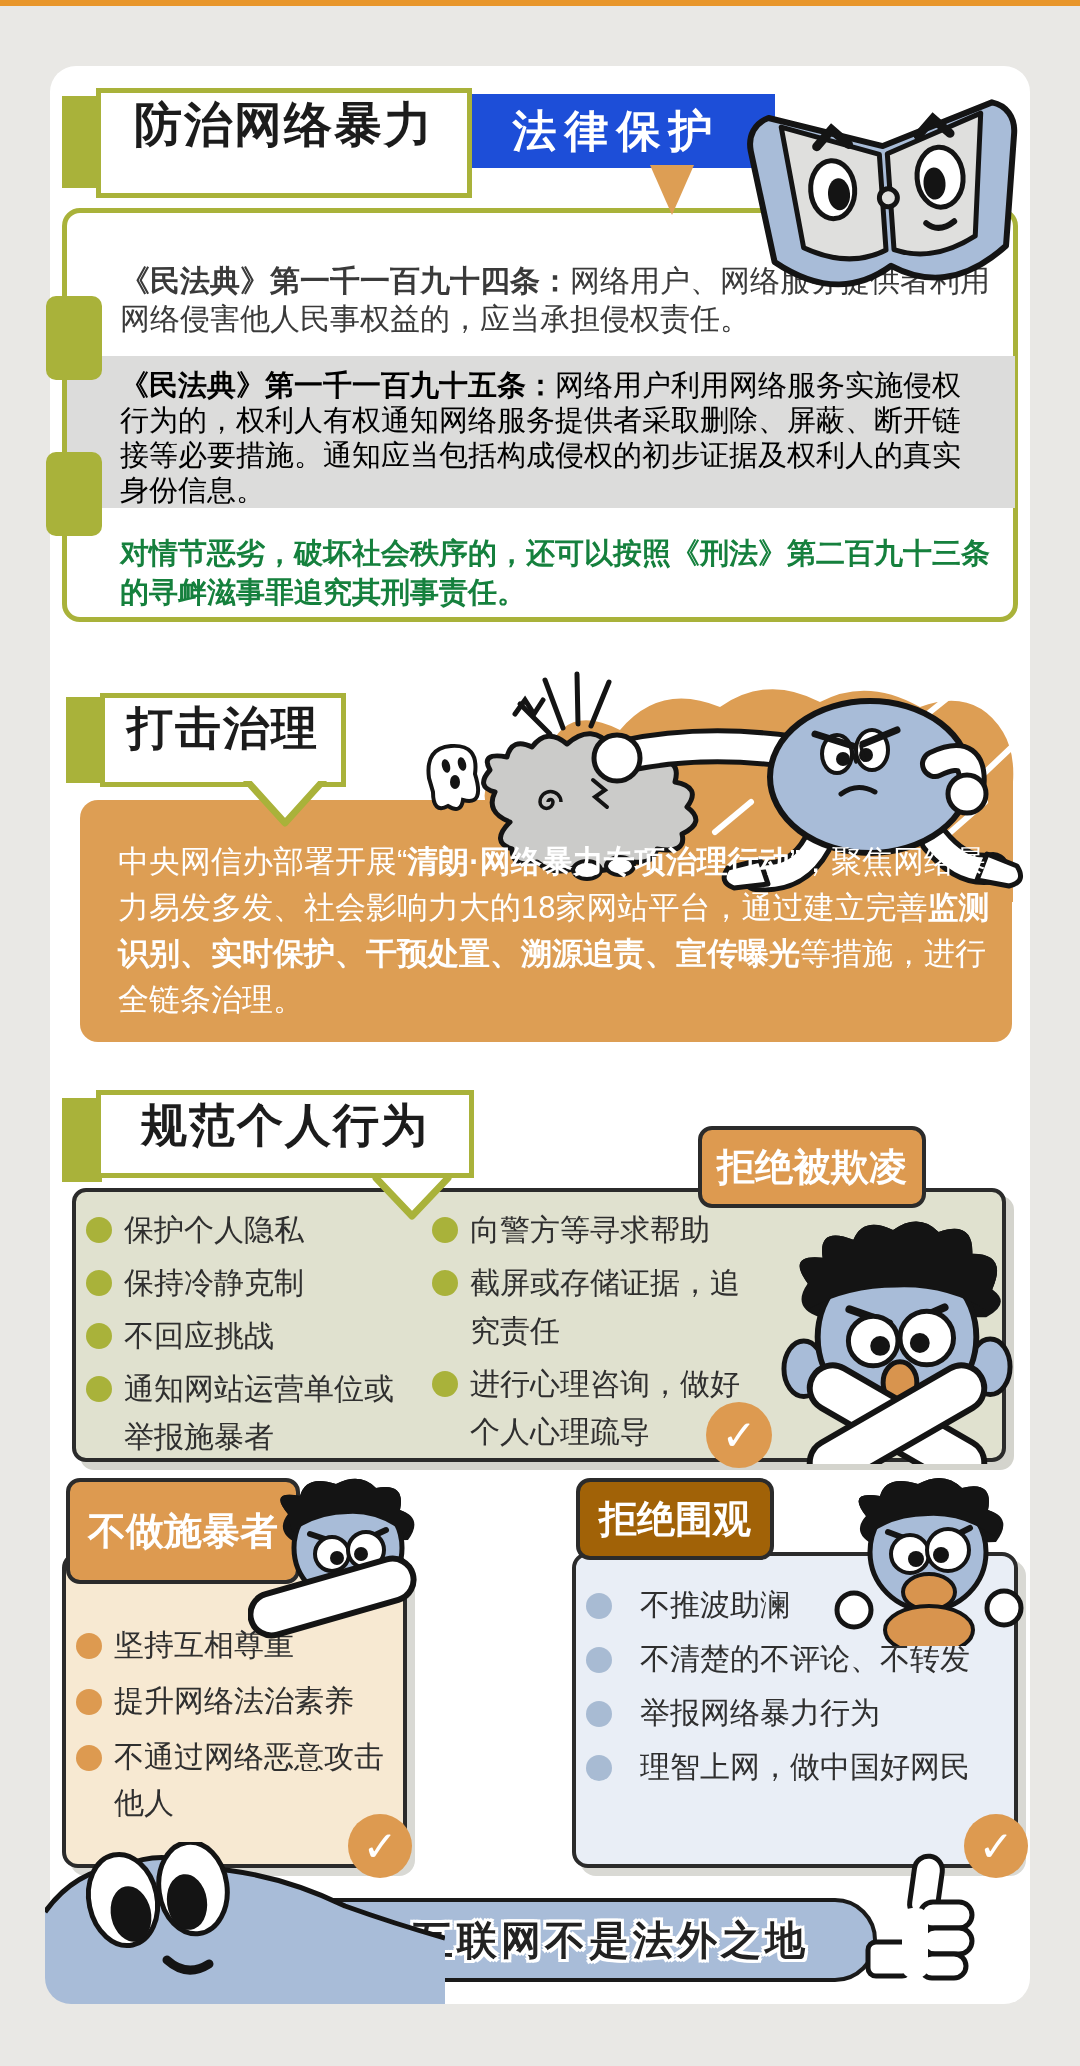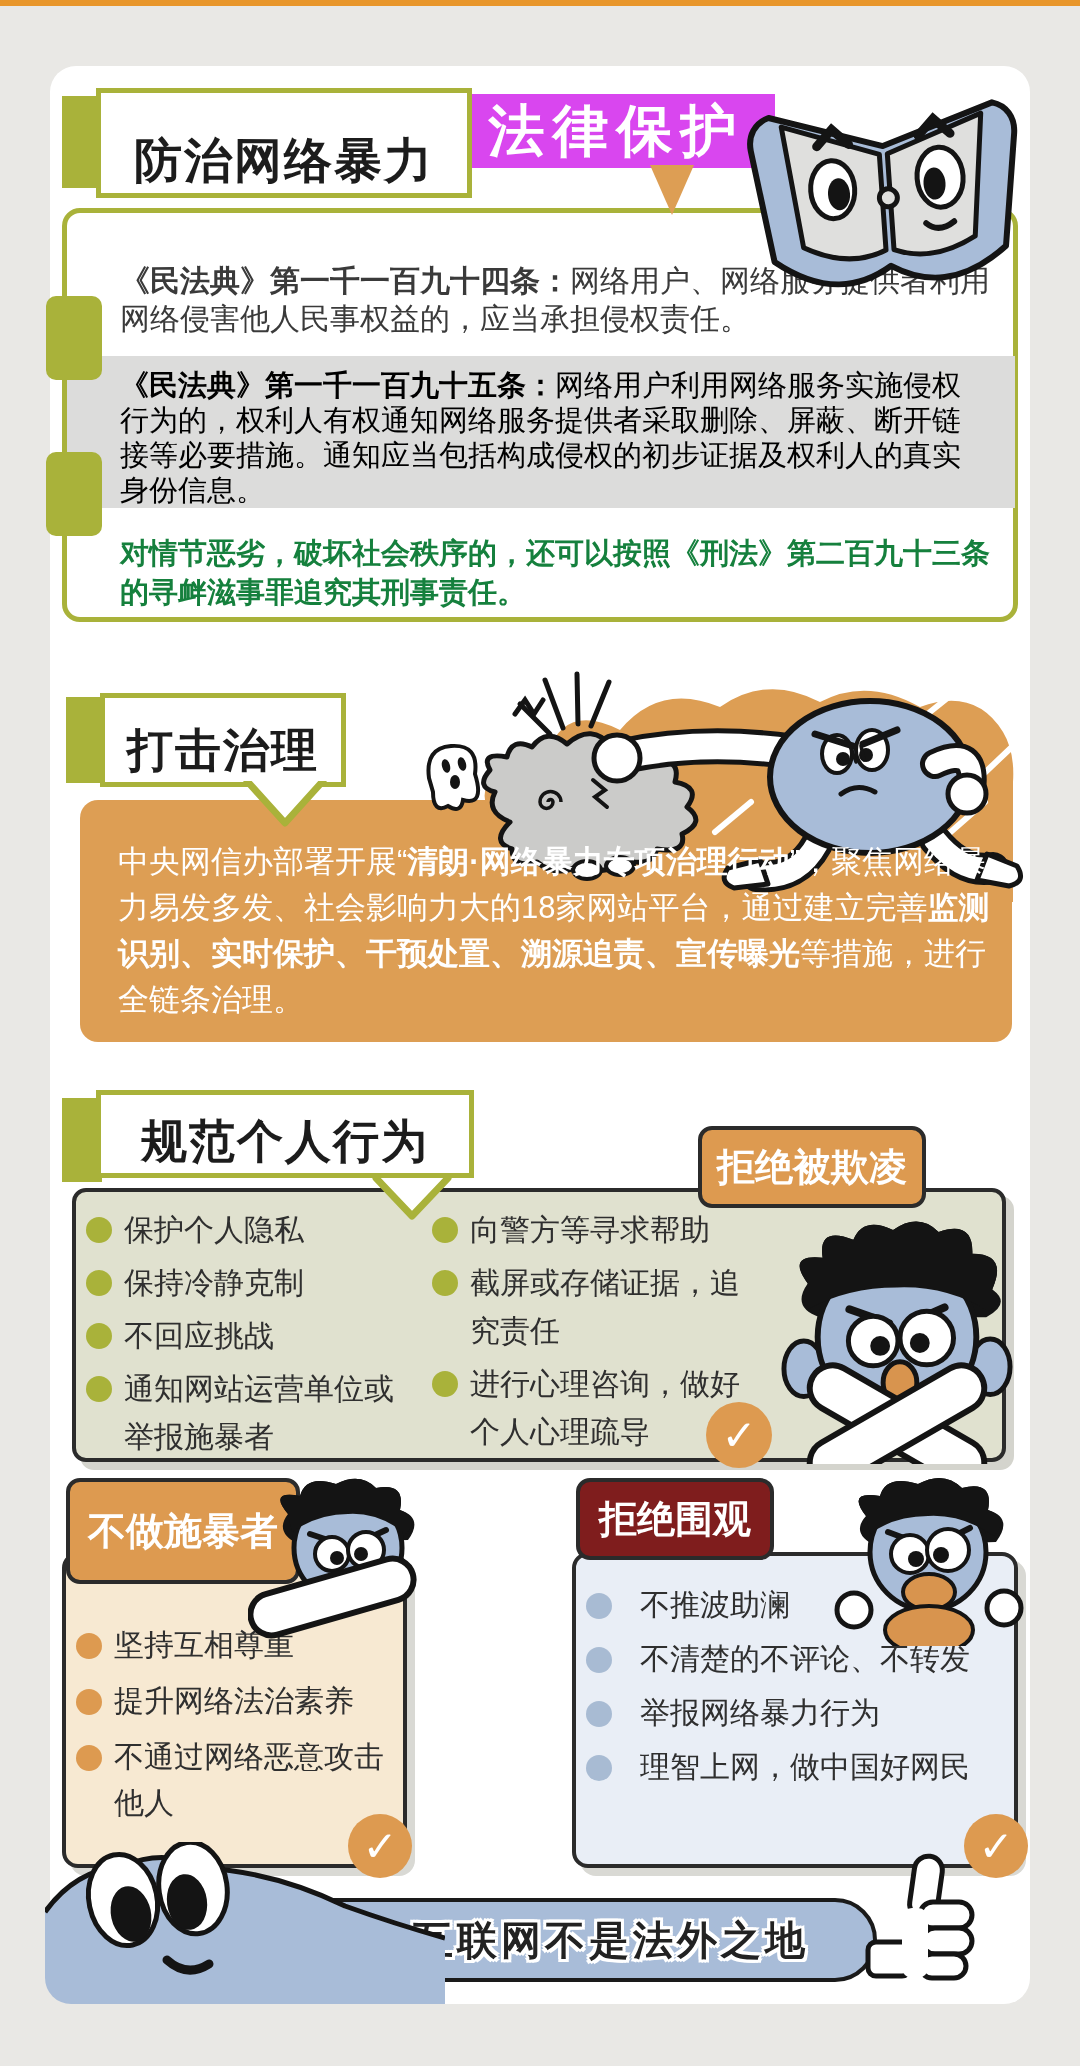--- a/index.html
+++ b/index.html
@@ -6,24 +6,24 @@
   .canvas{position:relative;width:1080px;height:2066px;background:#e9e8e5;overflow:hidden;
           font-family:"Liberation Sans","DejaVu Sans",sans-serif;}
   .abs{position:absolute;}
   .top-strip{left:0;top:0;width:1080px;height:6px;background:#e8962b;}
   .panel{left:50px;top:66px;width:980px;height:1938px;background:#ffffff;border-radius:26px;}
 
   
   .green-box{left:62px;top:208px;width:956px;height:414px;background:#fff;border:5px solid #a9b23a;border-radius:18px;box-sizing:border-box;}
   .tab{background:#a9b23a;border-radius:10px;}
   .tab-sq{background:#a9b23a;}
-  .banner{left:430px;top:94px;width:345px;height:74px;background:#d946ef;display:flex;align-items:flex-start;justify-content:center;padding-left:28px;box-sizing:border-box;
-          color:#fff;font-size:56px;font-weight:900;letter-spacing:8px;z-index:3;}
+  .banner{left:430px;top:94px;width:345px;height:74px;background:#1d4ed8;display:flex;align-items:center;justify-content:center;padding-left:28px;box-sizing:border-box;
+          color:#fff;font-size:44px;font-weight:900;letter-spacing:8px;z-index:3;}
   .banner-tail{left:650px;top:165px;width:0;height:0;border-left:22px solid transparent;border-right:22px solid transparent;border-top:50px solid #dd9e54;z-index:3;}
-  .title-box{background:#fff;border:5px solid #a9b23a;box-sizing:border-box;display:flex;align-items:flex-end;justify-content:center;
+  .title-box{background:#fff;border:5px solid #a9b23a;box-sizing:border-box;display:flex;align-items:flex-start;justify-content:center;
              color:#1c1c1c;font-weight:900;z-index:4;}
   .tb1{left:96px;top:88px;width:376px;height:110px;font-size:48px;letter-spacing:2px;}
   .tb2{left:100px;top:693px;width:246px;height:94px;font-size:46px;letter-spacing:2px;}
   .tb3{left:96px;top:1090px;width:378px;height:88px;font-size:46px;letter-spacing:2px;}
   .law-p{color:#3a3a3a;font-size:30px;line-height:38px;font-weight:500;}
   .law-p .b, .b{font-weight:900;}
   .gray-block{left:67px;top:356px;width:948px;height:152px;background:#dcdcdb;box-sizing:border-box;padding:12px 30px 12px 53px;
               color:#000000;font-size:29px;line-height:35px;font-weight:500;}
   .brown-p{left:120px;top:534px;width:880px;color:#15803d;font-size:29px;line-height:39px;font-weight:700;}
 
@@ -31,21 +31,21 @@
   .orange-box{left:80px;top:800px;width:932px;height:242px;background:#dd9e54;border-radius:18px;}
   .crack-text{left:118px;top:839px;width:880px;color:#ffffff;font-size:31px;line-height:46px;font-weight:500;z-index:3;}
   .crack-text .b{font-weight:900;}
 
   
   .sage-panel{left:72px;top:1188px;width:934px;height:274px;background:#e0e1cf;border:4px solid #2b2b2b;border-radius:14px;
               box-shadow:8px 8px 0 #d4d4cd;box-sizing:border-box;z-index:1;}
   .badge{box-sizing:border-box;border:4px solid #2b2b2b;border-radius:14px;display:flex;align-items:center;justify-content:center;
          color:#fff;font-weight:900;z-index:4;}
   .badge-orange{background:#dd9a50;}
-  .badge-blue{background:#7f1d1d;}
+  .badge-blue{background:#a16207;}
   .list{z-index:3;}
   .li{display:flex;align-items:flex-start;color:#2f2f2f;font-size:30px;line-height:48px;font-weight:500;}
   .dot{flex:0 0 26px;width:26px;height:26px;border-radius:50%;margin-right:12px;margin-top:11px;}
   .dot-olive{background:#a9b23a;}
   .dot-orange{background:#dd9a50;}
   .dot-blue{background:#a8bbd3;}
   .s3 .li{margin-bottom:5px;}
   .check{border-radius:50%;background:#dd9a50;display:flex;align-items:center;justify-content:center;
          color:#fff;font-size:42px;font-weight:900;z-index:6;}
 

